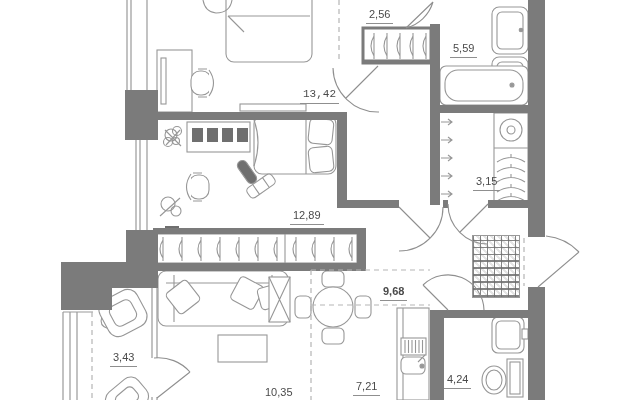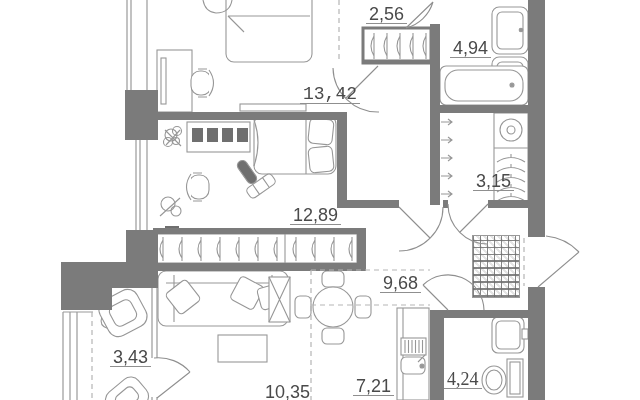--- a/index.html
+++ b/index.html
@@ -14,33 +14,33 @@
   #plan svg{position:absolute;left:0;top:0;z-index:2;}
   .tile{
     position:absolute;left:473px;top:236px;width:46px;height:61px;z-index:1;
     background-image:
       repeating-linear-gradient(0deg, rgba(110,110,110,.85) 0 1.5px, transparent 1.5px 7px),
       repeating-linear-gradient(90deg, rgba(110,110,110,.85) 0 1.5px, transparent 1.5px 7px),
       repeating-linear-gradient(45deg, rgba(150,150,150,.25) 0 2px, transparent 2px 5px);
     outline:1px solid #9a9a9a;
   }
   .room-label{
-    position:absolute;z-index:3;color:var(--label);font-size:18px;line-height:14px;
+    position:absolute;z-index:3;color:var(--label);font-size:11px;line-height:14px;
     border-bottom:1px solid #8f8f8f;padding:0 3px 2px 3px;white-space:nowrap;
   }
   .l-closet{left:366px;top:7px;}
   .l-bath{left:450px;top:41px;}
   .l-bedroom{left:300px;top:87px;font-family:Liberation Mono, monospace;}
   .l-laundry{left:453px;top:174px;margin-left:20px;}
   .l-bedroom2{left:290px;top:208px;}
-  .l-hall{left:380px;top:276px;}
+  .l-hall{left:380px;top:284px;font-weight:bold;}
   .l-balcony{left:110px;top:350px;}
   .l-living{left:262px;top:385px;}
   .l-kitchen{left:353px;top:379px;}
-  .l-wc{left:444px;top:372px;font-family:Liberation Serif, serif;}
+  .l-wc{left:444px;top:372px;}
 </style>
 </head>
 <body>
 
 <div id="plan">
 
   <div class="tile"></div>
 
   <svg width="640" height="400" viewBox="0 0 640 400">
     <defs>
@@ -267,21 +267,21 @@
       <path d="M339,0 V62"></path>
       <path d="M92,312 V400"></path>
       <path d="M311,270 V400"></path>
       <path d="M311,270 H430"></path>
       <path d="M311,305 H430"></path>
       <path d="M524,238 V286"></path>
     </g>
   </svg>
 
   <span class="room-label l-closet">2,56</span>
-  <span class="room-label l-bath">4,94</span>
+  <span class="room-label l-bath">5,59</span>
   <span class="room-label l-bedroom">13,42</span>
   <span class="room-label l-laundry">3,15</span>
   <span class="room-label l-bedroom2">12,89</span>
   <span class="room-label l-hall">9,68</span>
   <span class="room-label l-balcony">3,43</span>
   <span class="room-label l-living">10,35</span>
   <span class="room-label l-kitchen">7,21</span>
   <span class="room-label l-wc">4,24</span>
 </div>
 

